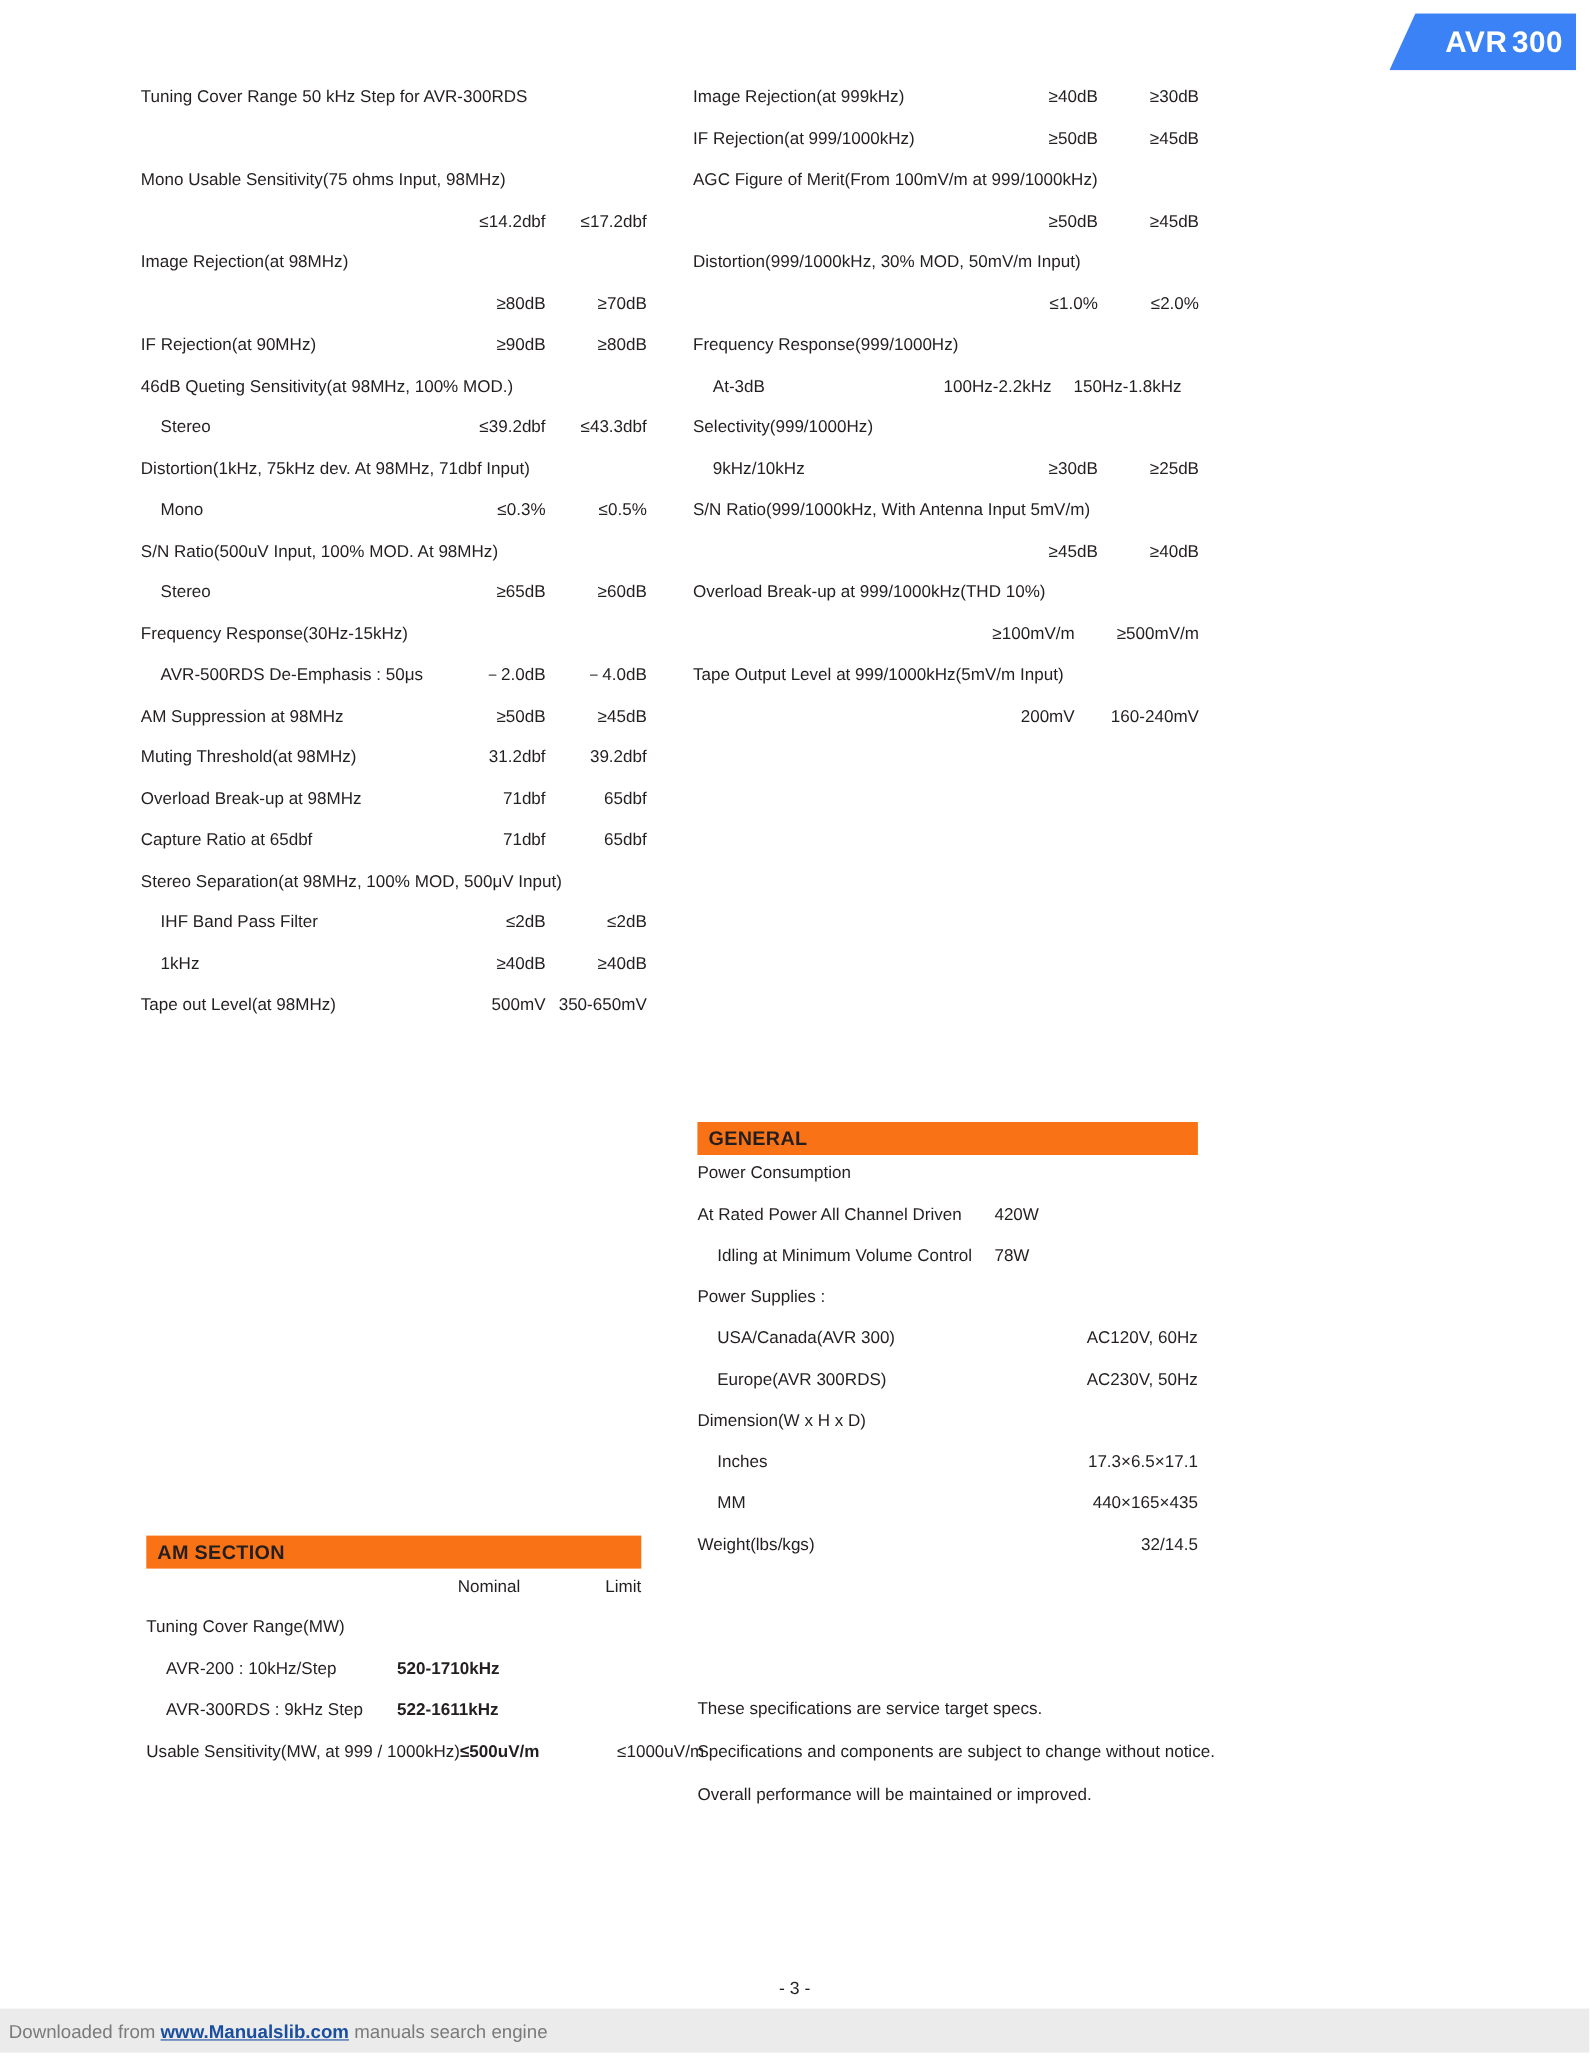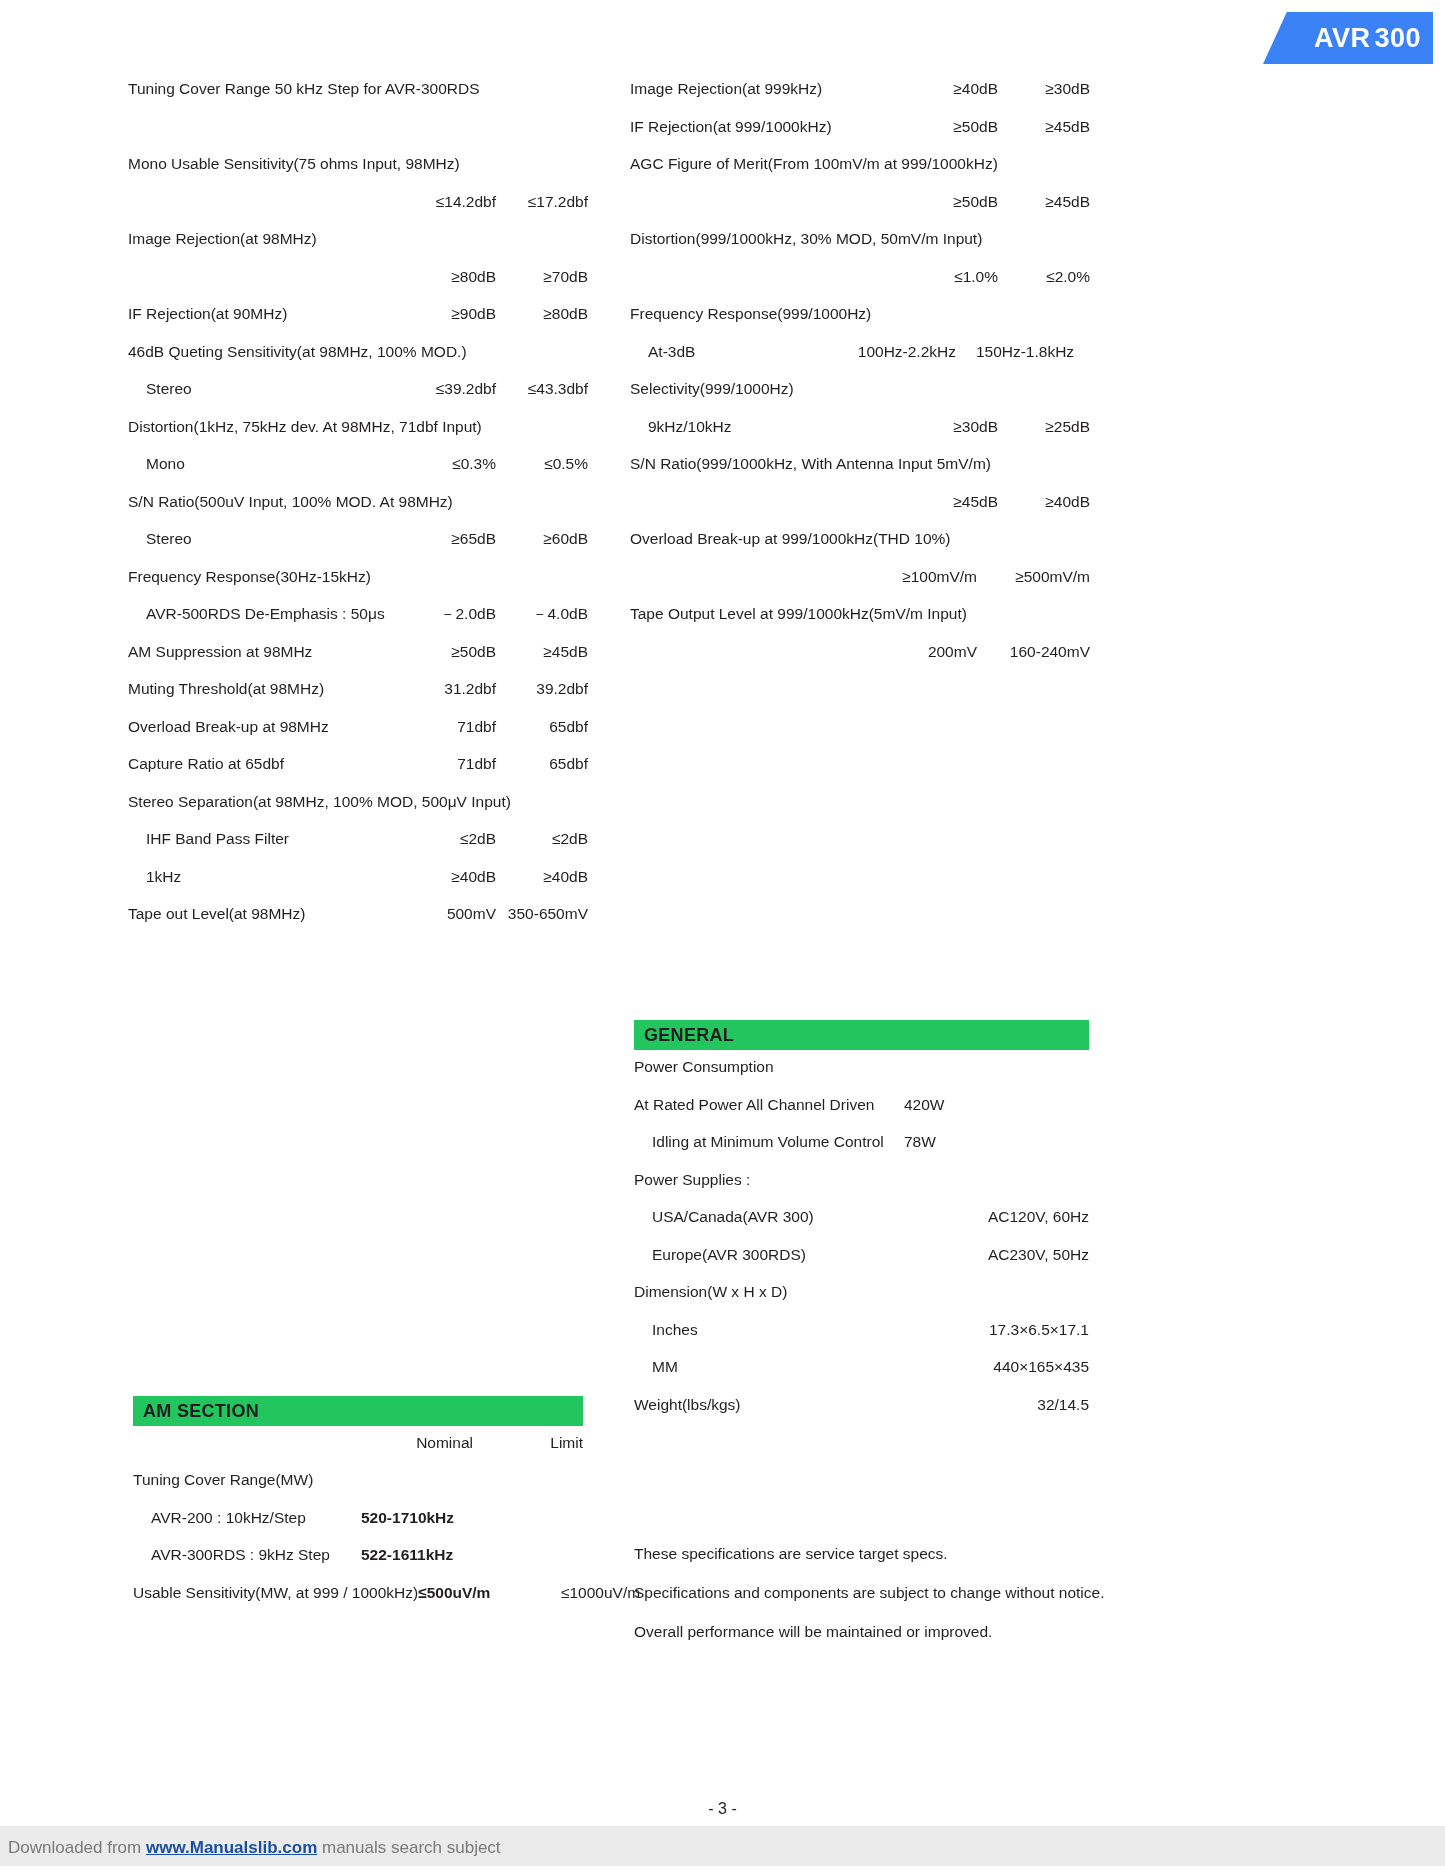--- a/index.html
+++ b/index.html
@@ -79,21 +79,21 @@
   
   .row .vw1 { flex: 0 0 auto; width: 135px; text-align: right; white-space: nowrap; }
   .row .vw2 { flex: 0 0 auto; width: 130px; text-align: center; white-space: nowrap; padding-left: 4px; }
 
   
   .row .vm1 { flex: 0 0 auto; width: 115px; text-align: right; white-space: nowrap; }
   .row .vm2 { flex: 0 0 auto; width: 113px; text-align: right; white-space: nowrap; }
 
   
   .section-banner {
-    background: #22c55e;
+    background: #f97316;
     height: 30px;
     display: flex;
     align-items: center;
     padding-left: 10px;
     box-sizing: border-box;
     font-weight: bold;
     font-size: 18px;
     letter-spacing: 0.3px;
     margin-bottom: 8px;
   }
@@ -461,13 +461,13 @@
 </div>
 
 <div class="notes" id="notes">
     <p>These specifications are service target specs.</p>
     <p>Specifications and components are subject to change without notice.</p>
     <p>Overall performance will be maintained or improved.</p>
   </div>
 
 <div class="page-num">- 3 -</div>
 <div class="footer-bar"></div>
-<div class="footer-text"><span>Downloaded from </span><a class="link" href="#">www.Manualslib.com</a><span> manuals search subject</span></div>
+<div class="footer-text"><span>Downloaded from </span><a class="link" href="#">www.Manualslib.com</a><span> manuals search engine</span></div>
 
 </body></html>

